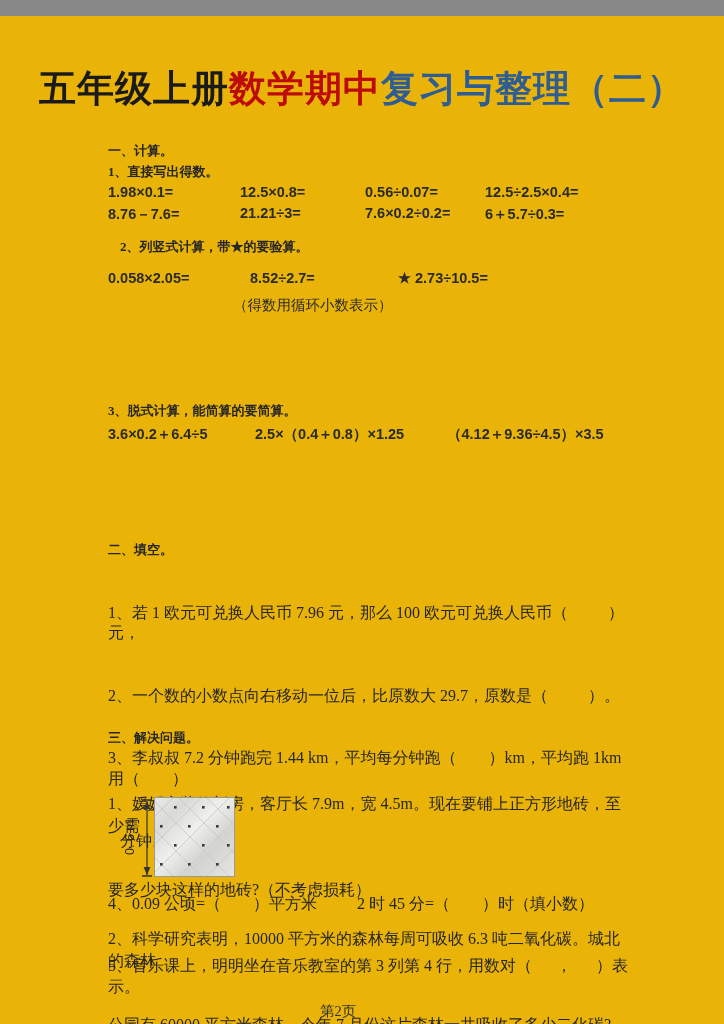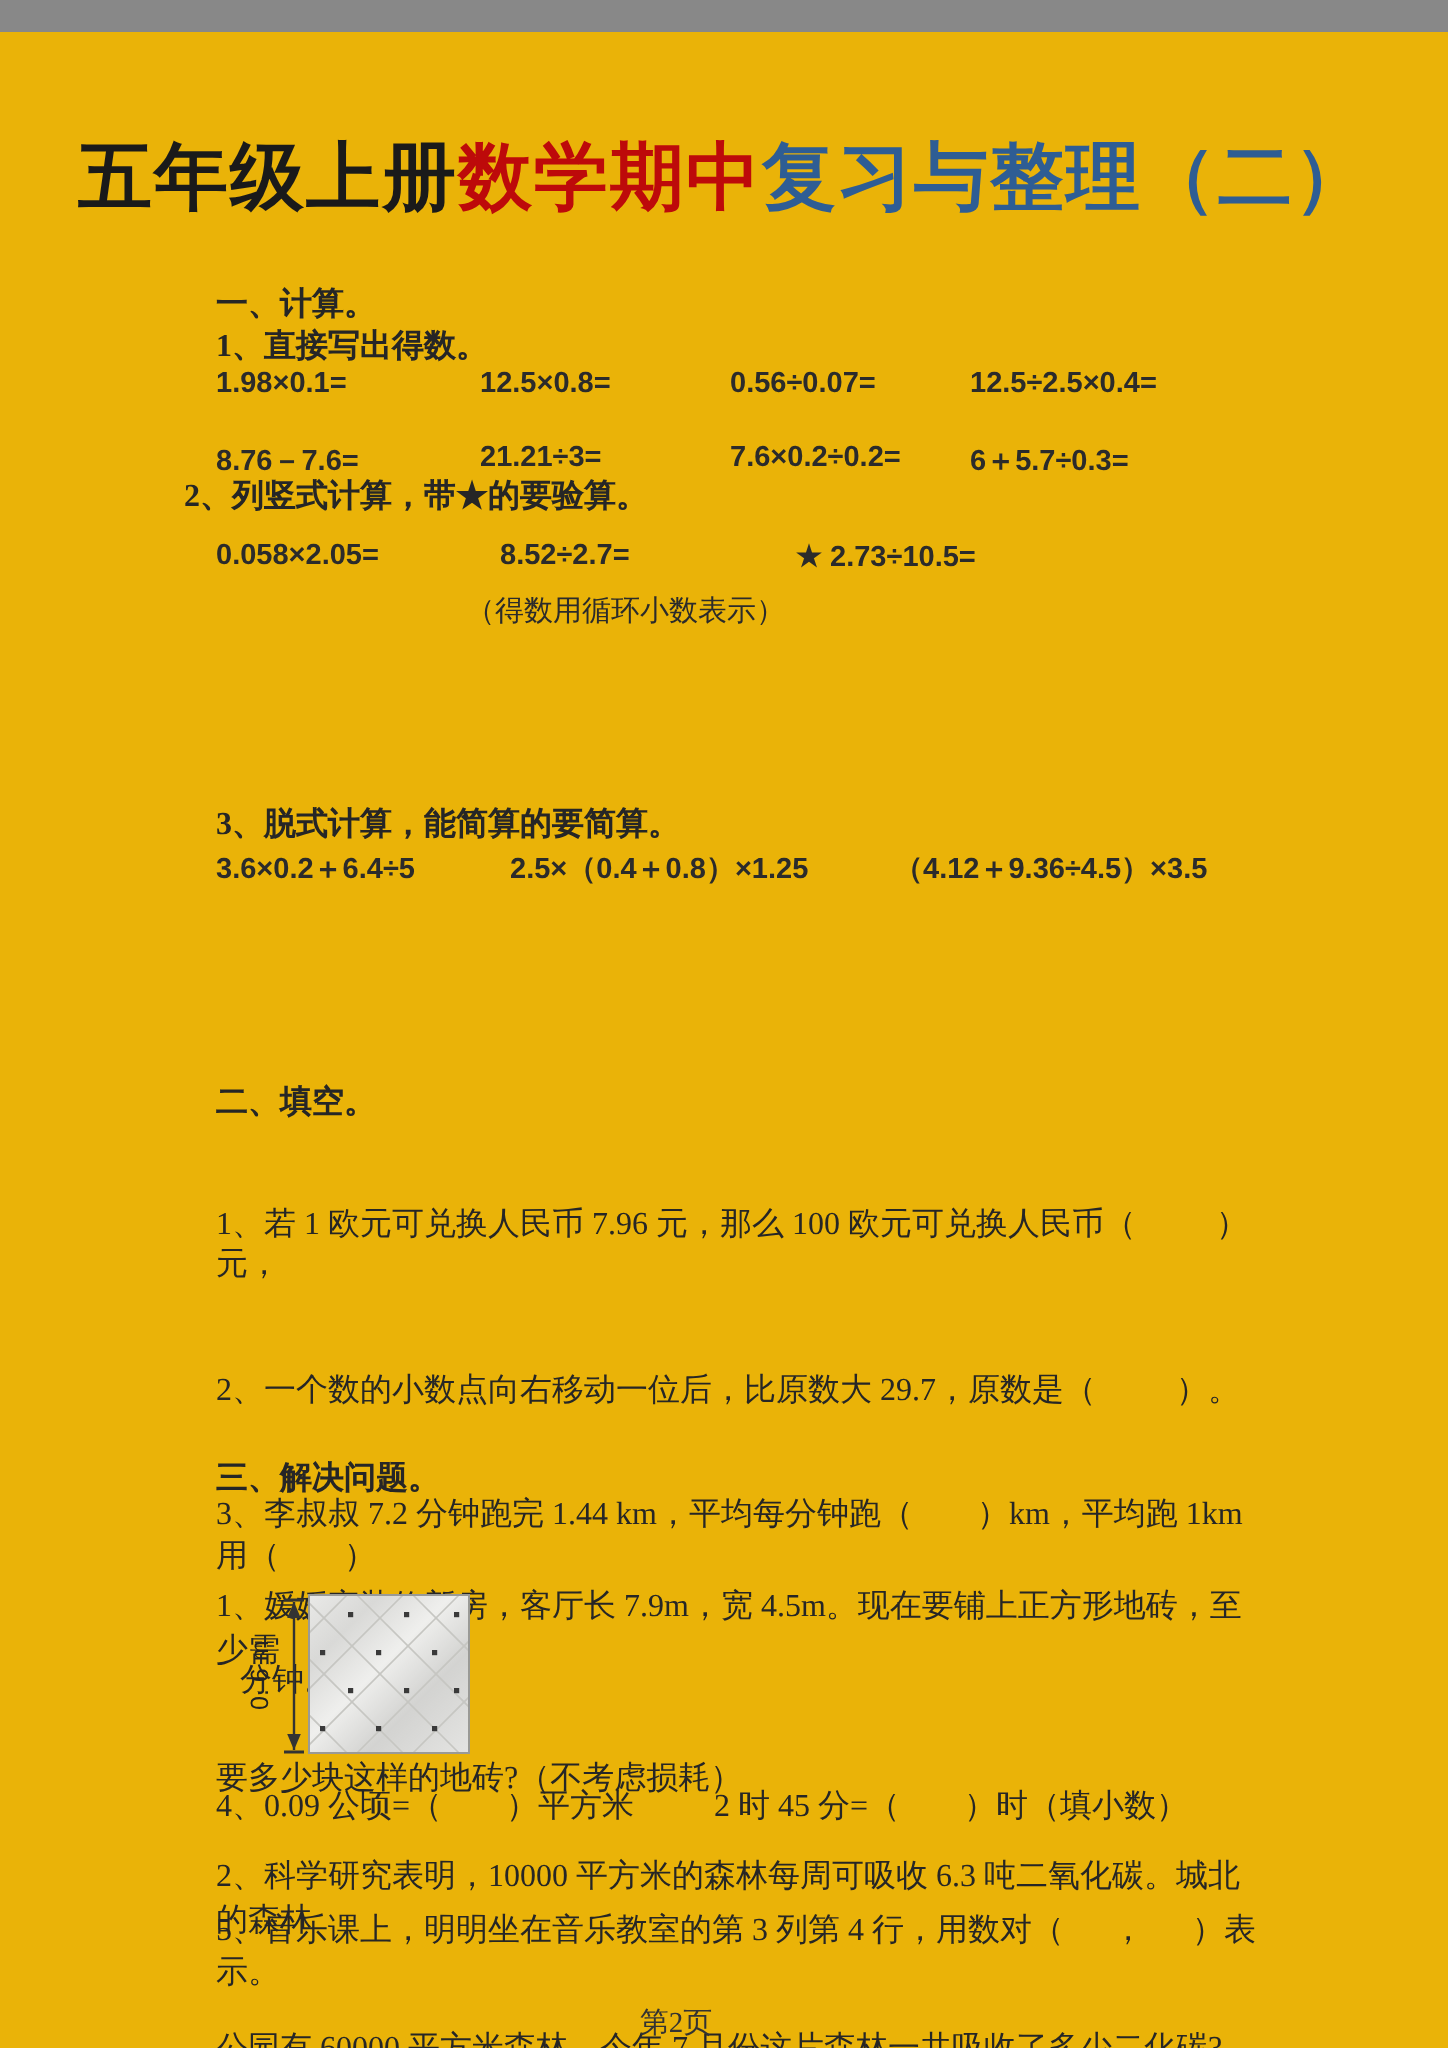--- a/index.html
+++ b/index.html
@@ -21,33 +21,33 @@
     width: 724px;
     text-align: center;
     font-family: "DejaVu Serif", serif;
     font-weight: 700;
     font-size: 37px;
     letter-spacing: 1px;
     white-space: nowrap;
   }
   .heading {
     font-weight: 600;
-    font-size: 16px;
+    font-size: 13px;
     white-space: pre-wrap;
   }
   .bodyline {
     font-size: 16px;
     line-height: 20.8px;
     white-space: pre-wrap;
   }
   .calc-grid {
     left: 108px;
     display: grid;
     grid-template-columns: 132px 125px 120px auto;
-    row-gap: 21px;
+    row-gap: 5px;
     font-family: "Liberation Sans", sans-serif;
     font-weight: 600;
     font-size: 14.5px;
     color: #2b2b2b;
     white-space: nowrap;
   }
   .vert-grid {
     left: 108px;
     display: grid;
     grid-template-columns: 142px 148px auto;
@@ -121,21 +121,21 @@
     <span>1.98×0.1=</span>
     <span>12.5×0.8=</span>
     <span>0.56÷0.07=</span>
     <span>12.5÷2.5×0.4=</span>
     <span>8.76－7.6=</span>
     <span>21.21÷3=</span>
     <span>7.6×0.2÷0.2=</span>
     <span>6＋5.7÷0.3=</span>
   </div>
 
-  <div class="abs heading" style="left:92px; top:222px;">2、列竖式计算，带★的要验算。</div>
+  <div class="abs heading" style="left:120px; top:222px;">2、列竖式计算，带★的要验算。</div>
 
   <div class="abs vert-grid" style="top:254px;">
     <span>0.058×2.05=</span>
     <span>8.52÷2.7=</span>
     <span>★  2.73÷10.5=</span>
   </div>
 
   <div class="abs note" style="top:280px;">（得数用循环小数表示）</div>
 
   <div class="abs heading" style="left:108px; top:386px;">3、脱式计算，能简算的要简算。</div>

